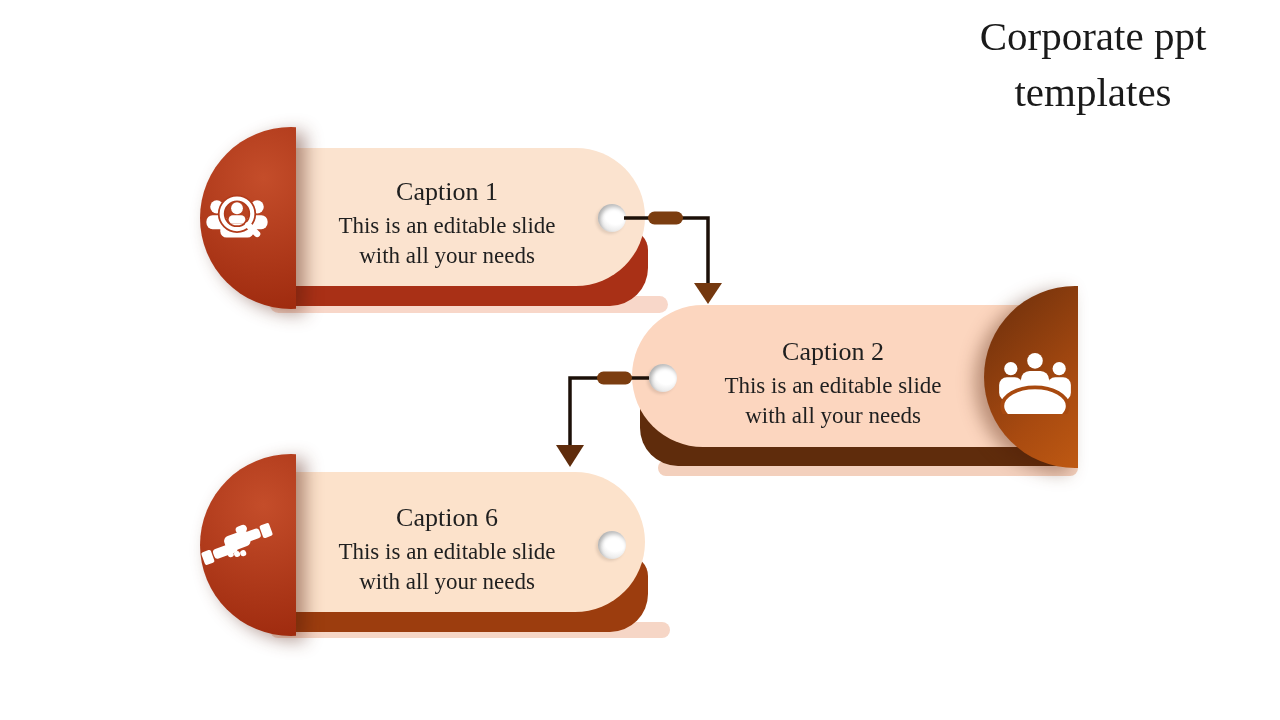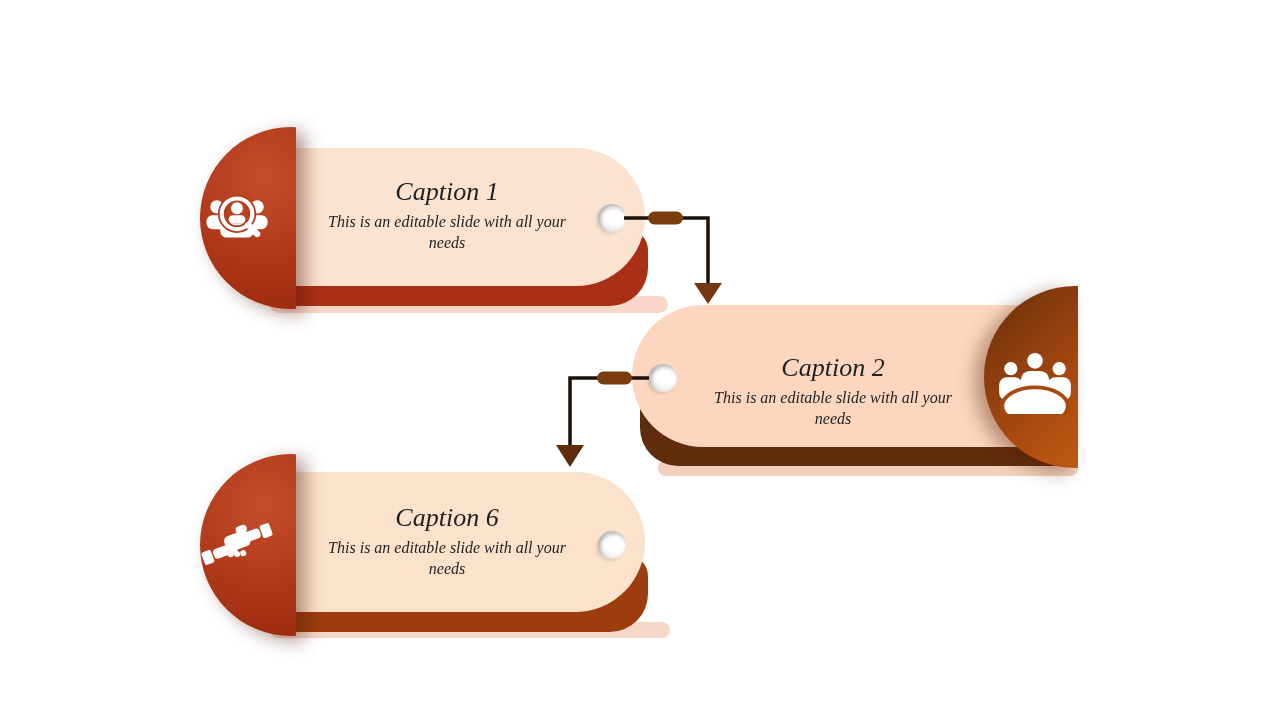--- a/index.html
+++ b/index.html
@@ -23,23 +23,23 @@
   .circle-clip{z-index:4;overflow:hidden;}
   .circle{position:absolute;width:182px;height:182px;border-radius:50%;}
   .icon{position:absolute;}
   .hole{
     z-index:5;width:28px;height:28px;border-radius:50%;
     background:radial-gradient(circle at 62% 35%, #ffffff 42%, #ececec 68%, #c8c8c8 100%);
     box-shadow:inset 2px 3px 4px rgba(0,0,0,0.28), -2px 2px 3px rgba(0,0,0,0.10);
   }
   .connector{z-index:6;}
 
-  .card-text{z-index:5;text-align:center;color:var(--text-color,#1f1f1f);font-style:italic;}
+  .card-text{z-index:5;text-align:center;color:var(--text-color,#1f1f1f);}
   .caption{font-size:26px;line-height:1.15;margin-bottom:4px;}
-  .cardbody{font-size:16px;line-height:1.32;}
+  .cardbody{font-size:23px;line-height:1.32;}
 
   
   .strip1{left:270px;top:296px;width:398px;height:17px;background:var(--card1-strip,#f8d7c9);}
   .layer1{left:256px;top:230px;width:392px;height:76px;background:var(--card1-layer,#a93016);
           border-radius:20px 20px 38px 26px;}
   .tag1{left:240px;top:148px;width:405px;height:138px;background:var(--card1-fill,#fbe3cf);
         border-radius:24px 69px 69px 24px;}
   .clip1{left:200px;top:127px;width:96px;height:182px;
          filter:drop-shadow(9px 5px 9px rgba(80,25,8,0.45));}
   .circ1{left:0;top:0;background:radial-gradient(circle at 35% 28%, var(--card1-circle-start,#c44d2a) 0%, var(--card1-circle-end,#9e2a0e) 78%);}
@@ -52,41 +52,42 @@
   .strip2{left:658px;top:460px;width:420px;height:16px;background:var(--card2-strip,#f3d0bd);}
   .layer2{left:640px;top:390px;width:438px;height:76px;background:var(--card2-layer,#5f2c0c);
           border-radius:20px 20px 20px 38px;}
   .tag2{left:632px;top:305px;width:446px;height:142px;background:var(--card2-fill,#fcd6bf);
         border-radius:71px 24px 24px 71px;}
   .clip2{left:984px;top:286px;width:94px;height:182px;
          filter:drop-shadow(-9px 5px 9px rgba(80,30,8,0.40));}
   .circ2{left:0;top:0;background:linear-gradient(135deg, var(--card2-circle-start,#6f300c) 5%, #a84a10 50%, var(--card2-circle-end,#cf6414) 95%);}
   .icon2{left:12px;top:56px;width:78px;height:72px;}
   .hole2{left:649px;top:364px;}
-  .text2{left:713px;top:337px;width:240px;margin-top:16px;}
+  .text2{left:713px;top:337px;width:240px;}
   .conn2{left:550px;top:360px;}
 
   
   .strip3{left:270px;top:622px;width:400px;height:16px;background:var(--card3-strip,#f6d6c6);}
   .layer3{left:256px;top:556px;width:392px;height:76px;background:var(--card3-layer,#9c3d0e);
           border-radius:20px 20px 38px 26px;}
   .tag3{left:240px;top:472px;width:405px;height:140px;background:var(--card3-fill,#fce2cb);
         border-radius:24px 70px 70px 24px;}
   .clip3{left:200px;top:454px;width:96px;height:182px;
          filter:drop-shadow(9px 5px 9px rgba(80,25,8,0.45));}
   .circ3{left:0;top:0;background:radial-gradient(circle at 35% 28%, var(--card1-circle-start,#c64e2a) 0%, var(--card1-circle-end,#9e2c0f) 78%);}
   .icon3{left:0px;top:61px;width:74px;height:58px;}
   .hole3{left:598px;top:531px;}
   .text3{left:327px;top:503px;width:240px;}
 </style>
 </head>
 <body>
 
 <div class="slide">
 
+  <h1 class="abs title">Corporate ppt templates</h1>
 
   <div>
     <div class="abs strip strip1"></div>
     <div class="abs layer layer1"></div>
     <div class="abs tag tag1"></div>
     <div class="abs card-text text1">
       <div class="caption">Caption 1</div>
       <div class="cardbody">This is an editable slide with all your needs</div>
     </div>
     <div class="abs hole hole1"></div>

